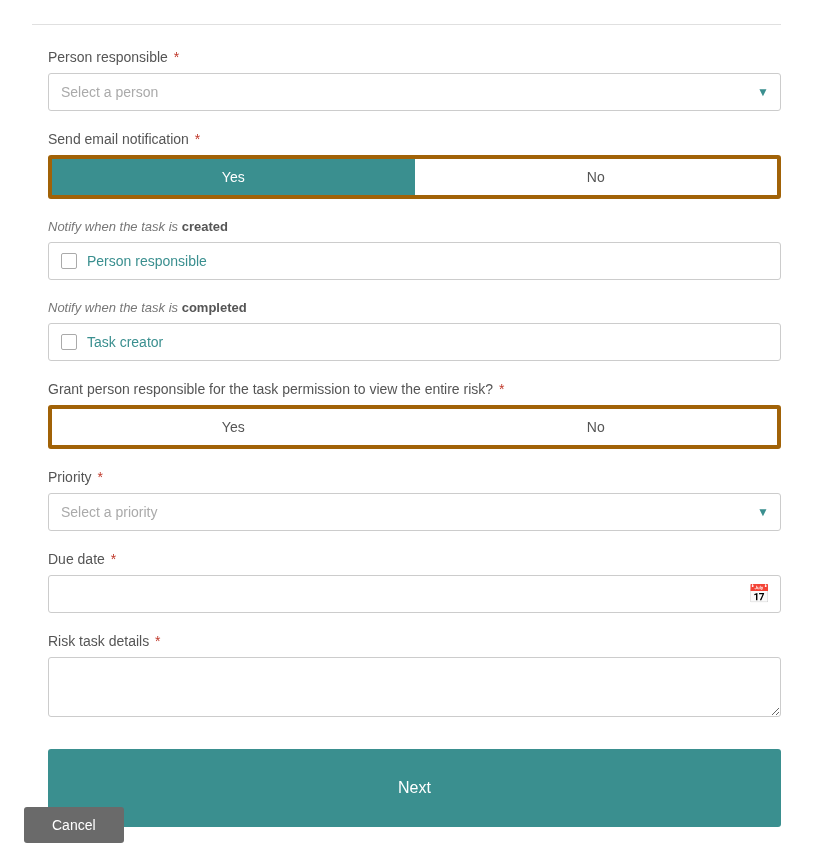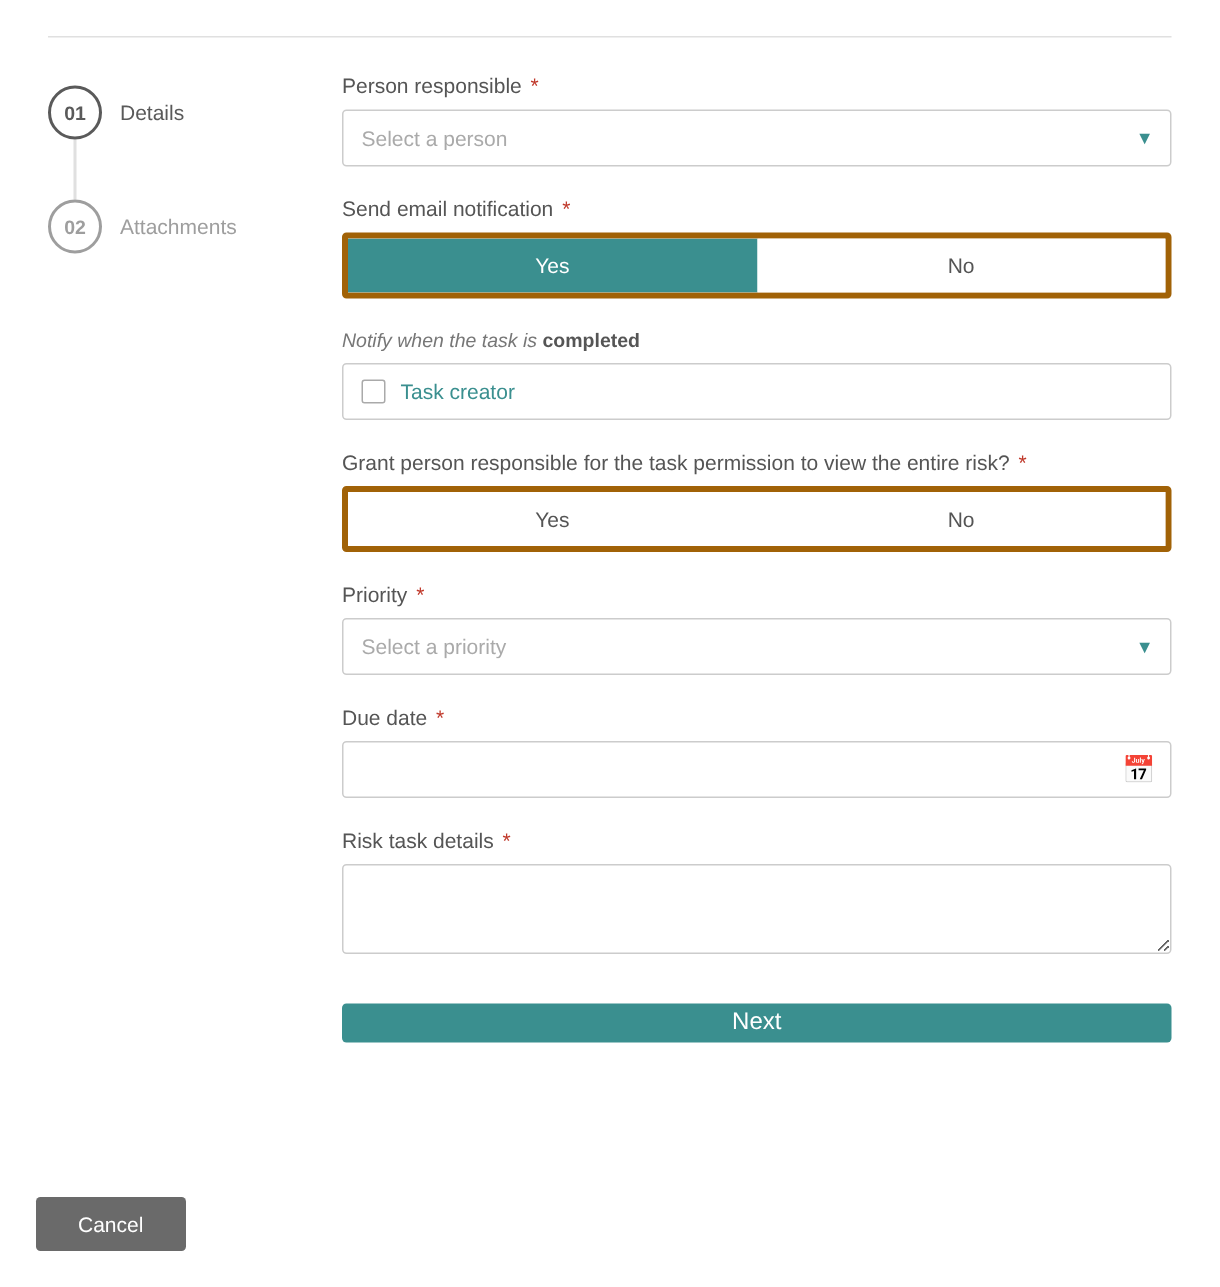--- a/index.html
+++ b/index.html
@@ -255,21 +255,21 @@
       font-size: 14px;
       color: #333;
       resize: vertical;
       min-height: 60px;
       font-family: inherit;
     }
 
     
     .next-btn {
       width: 100%;
-      padding: 4px;
+      padding: 30px;
       background: #3a8f8f;
       color: #fff;
       border: none;
       border-radius: 3px;
       font-size: 16px;
       font-weight: 500;
       cursor: pointer;
       margin-top: 8px;
     }
 
@@ -299,35 +299,20 @@
   </style>
 </head>
 <body>
 
 <div class="page-container">
 
   <hr class="divider">
 
   <div class="content-row">
 
-    <div class="steps-sidebar">
-      <div class="step-item">
-        <div class="step-circle active">
-          <span>01</span>
-        </div>
-        <span class="step-label active">Details</span>
-        <div class="step-connector"></div>
-      </div>
-      <div class="step-item">
-        <div class="step-circle">
-          <span>02</span>
-        </div>
-        <span class="step-label">Attachments</span>
-      </div>
-    </div>
 
     <div class="form-area">
 
       
       <div class="form-group">
         <label class="form-label">
           <span>Person responsible</span><span class="required-star"> *</span>
         </label>
         <div class="select-wrapper">
           <select class="select-field">
@@ -342,20 +327,29 @@
         <label class="form-label">
           <span>Send email notification</span><span class="required-star"> *</span>
         </label>
         <div class="toggle-group">
           <button class="toggle-btn active-yes">Yes</button>
           <button class="toggle-btn">No</button>
         </div>
       </div>
 
       
+      <div class="form-group">
+        <span class="notify-label">
+          <span>Notify when the task is </span><strong>created</strong>
+        </span>
+        <div class="checkbox-row">
+          <input type="checkbox" class="checkbox-input" style="">
+          <span class="checkbox-text">Person responsible</span>
+        </div>
+      </div>
 
       
       <div class="form-group">
         <span class="notify-label">
           <span>Notify when the task is </span><strong>completed</strong>
         </span>
         <div class="checkbox-row">
           <input type="checkbox" class="checkbox-input" style="">
           <span class="checkbox-text">Task creator</span>
         </div>

